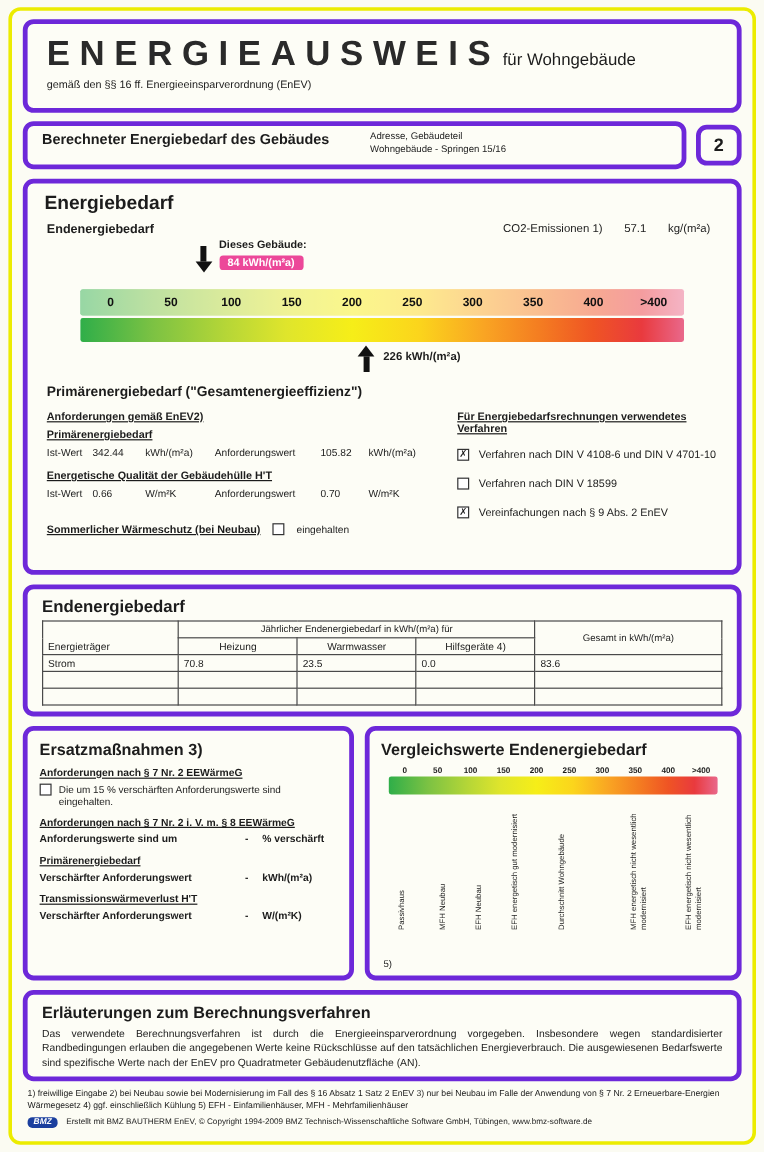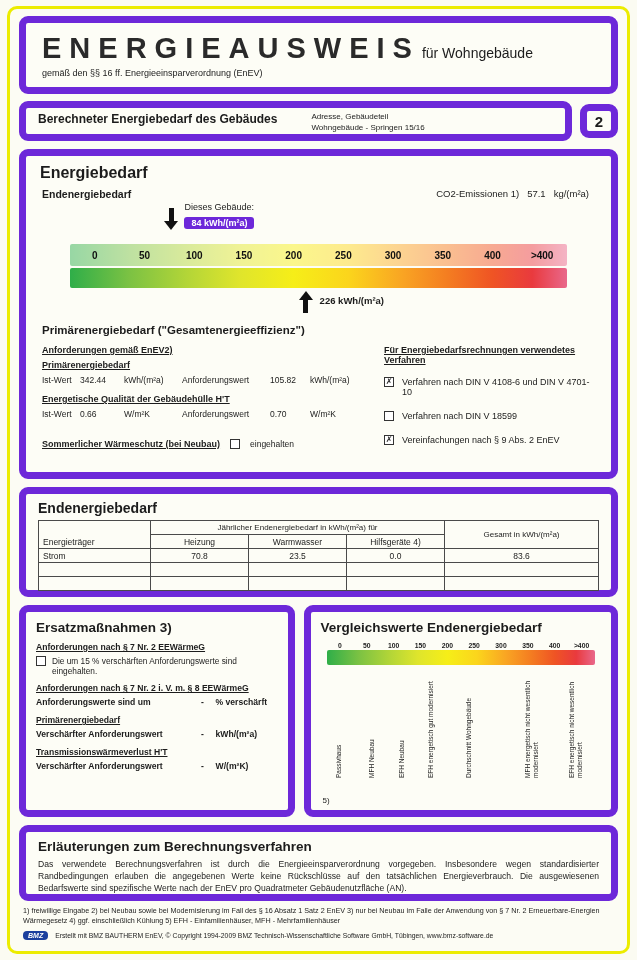--- a/index.html
+++ b/index.html
@@ -1,49 +1,49 @@
 <!DOCTYPE html>
 <html><head>
 <meta charset="utf-8">
 <style>
   *{box-sizing:border-box;margin:0;padding:0}
   html,body{width:637px;height:960px}
   body{background:#d8d8d0;font-family:"Liberation Sans","DejaVu Sans",sans-serif;color:#1c1c1c}
   .page{width:637px;height:960px;background:#fbfbf2;padding:6px 7px;overflow:hidden}
   .frame{border:3px solid #ecec00;border-radius:10px;height:100%;padding:7px 9px;background:#fcfcf4;overflow:hidden}
-  .box{border:7px solid #6d28d9;border-radius:9px;background:#fdfdf6}
+  .box{border:4px solid #6d28d9;border-radius:9px;background:#fdfdf6}
 
   
   .header-box{height:78px;padding:9px 16px 0;margin-bottom:7px}
   .title-row{display:flex;align-items:baseline}
   .main-title{font-size:29px;font-weight:bold;letter-spacing:8px;color:#2a2a2a;white-space:nowrap}
   .title-suffix{font-size:14px;font-weight:normal;margin-left:2px;white-space:nowrap}
   .law-line{font-size:9px;margin-top:3px}
 
   
   .subheader-row{display:flex;gap:8px;margin-bottom:8px}
   .subheader-box{flex:1;height:40px;padding:4px 12px;display:flex;align-items:flex-start;gap:34px}
   .subheader-title{font-size:12px;font-weight:bold;white-space:nowrap}
   .address-block{font-size:8px;line-height:1.35}
   .pagenum-box{width:38px;height:34px;align-self:flex-start;margin-top:3px;display:flex;align-items:center;justify-content:center;font-size:15px;font-weight:bold}
 
   
   .energie-box{height:330px;padding:8px 14px;margin-bottom:8px}
   .sec-title{font-size:16px;font-weight:bold;margin-bottom:6px}
   .ee-row{display:flex;justify-content:space-between;margin:0 2px}
   .ee-label{font-weight:bold;font-size:10.5px}
-  .co2{display:flex;gap:8px;font-size:9.5px;align-items:baseline;margin-right:6px}
+  .co2{display:flex;gap:18px;font-size:9.5px;align-items:baseline;margin-right:6px}
   .scale-wrap{margin:2px 30px 0;position:relative}
   .marker-area{position:relative;height:42px}
   .mk{position:absolute;left:19%;top:0;display:flex;gap:6px;align-items:flex-start}
   .arrow-down{display:flex;flex-direction:column;align-items:center;margin-top:6px}
   .arrow-down .stem{width:5px;height:13px;background:#111;display:block}
   .arrow-down .head{width:0;height:0;border-left:7px solid transparent;border-right:7px solid transparent;border-top:9px solid #111;display:block}
-  .mk-label{font-size:9px;font-weight:normal}
-  .mk-badge{background:#6d28d9;color:#fff;font-size:9px;font-weight:bold;padding:1px 7px;border-radius:3px;margin-top:2px;display:inline-block}
+  .mk-label{font-size:9px;font-weight:bold}
+  .mk-badge{background:#ec4899;color:#fff;font-size:9px;font-weight:bold;padding:1px 7px;border-radius:3px;margin-top:2px;display:inline-block}
   .gradbar{background:linear-gradient(90deg,#2fae49 0%,#7cc243 12%,#b5d637 24%,#dfe52c 34%,#f6ee18 45%,#fbd51c 56%,#f9a423 67%,#f47d21 76%,#ef5424 85%,#e93a3e 93%,#e9688b 100%)}
   .bar1{height:22px;position:relative;border-radius:2px}
   .bar1 .ticks{position:absolute;inset:0;background:rgba(255,255,255,0.5);display:flex;align-items:center}
   .ticks span{flex:1;text-align:center;font-size:10px;font-weight:bold;color:#111}
   .bar2{height:20px;margin-top:2px;border-radius:2px}
   .marker-up-area{position:relative;height:36px}
   .mku{position:absolute;left:46%;top:3px;display:flex;gap:7px;align-items:flex-start}
   .arrow-up{display:flex;flex-direction:column;align-items:center}
   .arrow-up .head{width:0;height:0;border-left:7px solid transparent;border-right:7px solid transparent;border-bottom:9px solid #111;display:block}
   .arrow-up .stem{width:5px;height:13px;background:#111;display:block}
@@ -68,21 +68,21 @@
 
   
   .table-box{height:110px;padding:6px 12px;margin-bottom:8px}
   .table-box .sec-title{font-size:14px;margin-bottom:4px}
   .etable{width:100%;border-collapse:collapse;table-layout:fixed;font-size:8.5px}
   .etable td{border:1px solid #4a4a4a;padding:1px 4px;height:14px;overflow:hidden}
   .etable .gh{text-align:center;font-size:8px}
   .etable .gs{text-align:center;vertical-align:middle;font-size:8px}
   .etable .rl{vertical-align:bottom}
   .etable .sh{text-align:center}
-  .etable .drow td{text-align:center}
+  .etable .drow td{}
   .etable .drow td.dl{text-align:left}
 
   
   .mid-row{display:flex;gap:9px;margin-bottom:8px}
   .ersatz-box{width:46%;height:212px;padding:8px 10px}
   .vergleich-box{flex:1;height:212px;padding:8px 10px;position:relative}
   .sec-title2{font-size:13.5px;font-weight:bold;margin-bottom:7px}
   .ersatz-box .uh{font-size:8.6px;margin-bottom:4px}
   .ersatz-box .cb-item{font-size:8.3px;margin-bottom:7px;gap:6px}
   .erow{display:flex;font-size:8.6px;font-weight:bold;margin:1px 0 8px}

